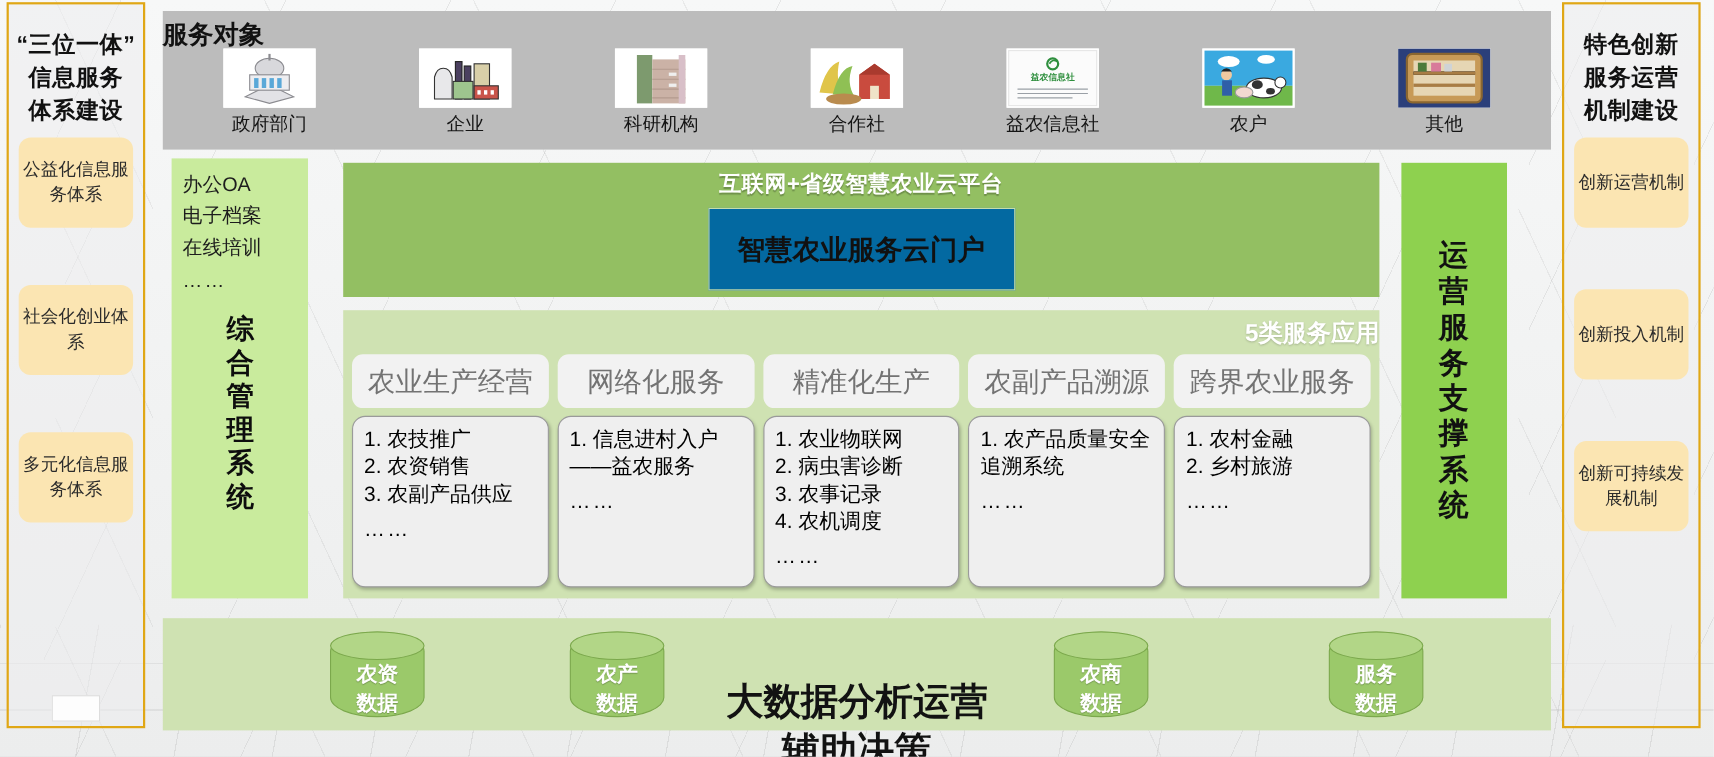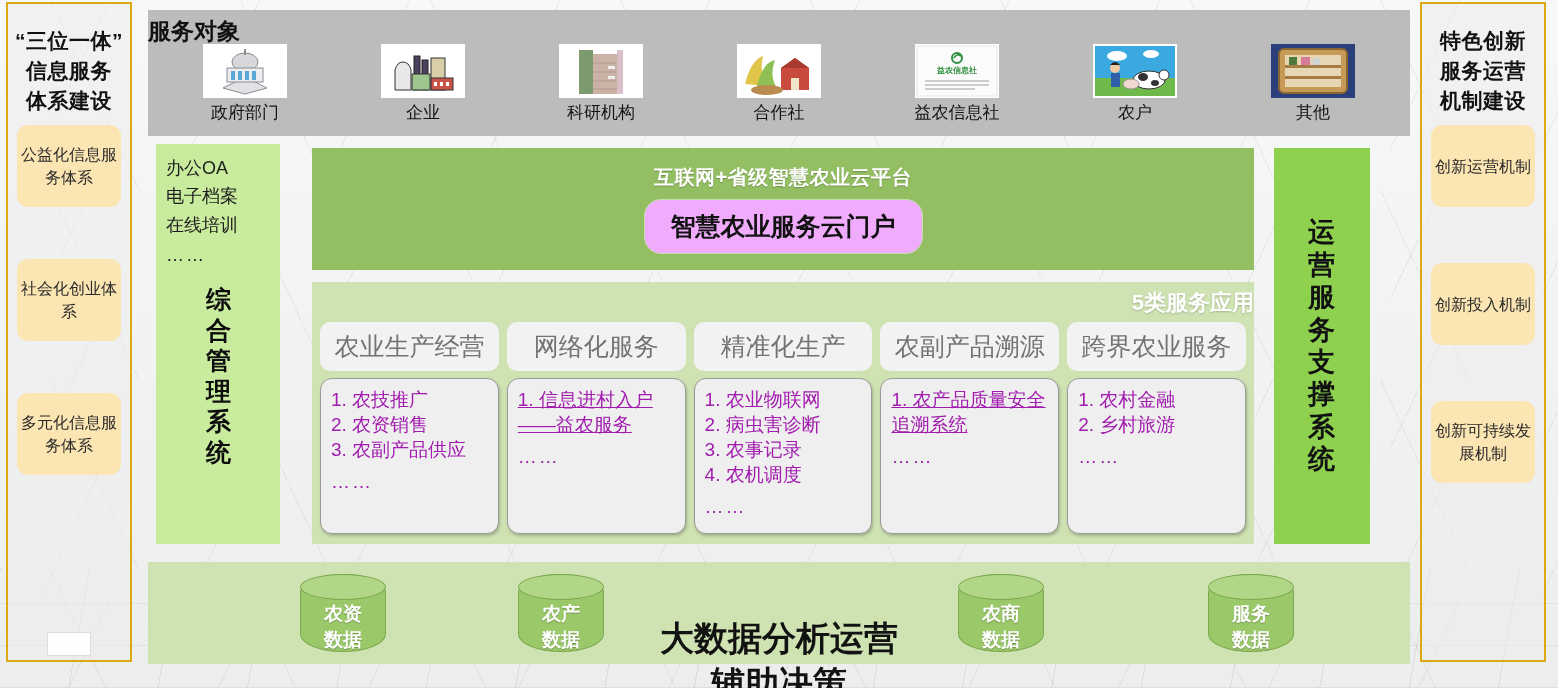--- a/index.html
+++ b/index.html
@@ -87,22 +87,22 @@
   
   #platform-head{
     position:absolute;left:312px;top:148px;width:942px;height:122px;
     background:#93bf62;display:flex;flex-direction:column;align-items:center;justify-content:center;gap:8px;
   }
   #platform-head-title{
     font-size:20px;font-weight:bold;color:#fff;letter-spacing:.5px;
     text-shadow:0 1px 1px rgba(0,0,0,.25);
   }
   #portal-chip{
-    background:#f0abfc;border:1px solid #c5dcab;border-radius:17px;
-    padding:10px 26px;font-size:25px;font-weight:bold;color:#111;
+    background:#0369a1;border:1px solid #c5dcab;border-radius:0;
+    padding:20px 26px;font-size:25px;font-weight:bold;color:#111;
   }
   #apps-panel{
     position:absolute;left:312px;top:282px;width:942px;height:262px;
     background:#cfe2b2;
   }
   #apps-title{
     text-align:right;font-size:22px;font-weight:bold;color:#fff;
     padding-top:6px;text-shadow:0 1px 2px rgba(0,0,0,.2);
   }
   #apps-row{
@@ -112,24 +112,24 @@
   .app-col{flex:1;display:flex;flex-direction:column;gap:7px;}
   .app-head{
     background:#f2f2f2;border-radius:10px;height:49px;
     display:flex;align-items:center;justify-content:center;
     font-size:25px;color:#737373;white-space:nowrap;
   }
   .app-body{
     flex:1;background:#efefef;border:1px solid #9a9a9a;border-radius:12px;
     padding:8px 8px 4px 10px;box-sizing:border-box;
     box-shadow:1px 2px 3px rgba(0,0,0,.22);
-    font-size:19px;color:#a21caf;line-height:1.32;
+    font-size:19px;color:#000000;line-height:1.32;
   }
   .app-item{white-space:nowrap;}
-  .app-item.wrap-ok{white-space:normal;text-decoration:underline;}
+  .app-item.wrap-ok{white-space:normal;}
   .app-dots{margin-top:7px;letter-spacing:2px;}
 
   
   #support-col{
     position:absolute;left:1274px;top:148px;width:96px;height:396px;
     background:#8ed14f;display:flex;align-items:center;justify-content:center;
   }
   #support-col .vtext{
     font-size:27px;font-weight:bold;color:#111;line-height:1.2;text-align:center;letter-spacing:1px;
   }

